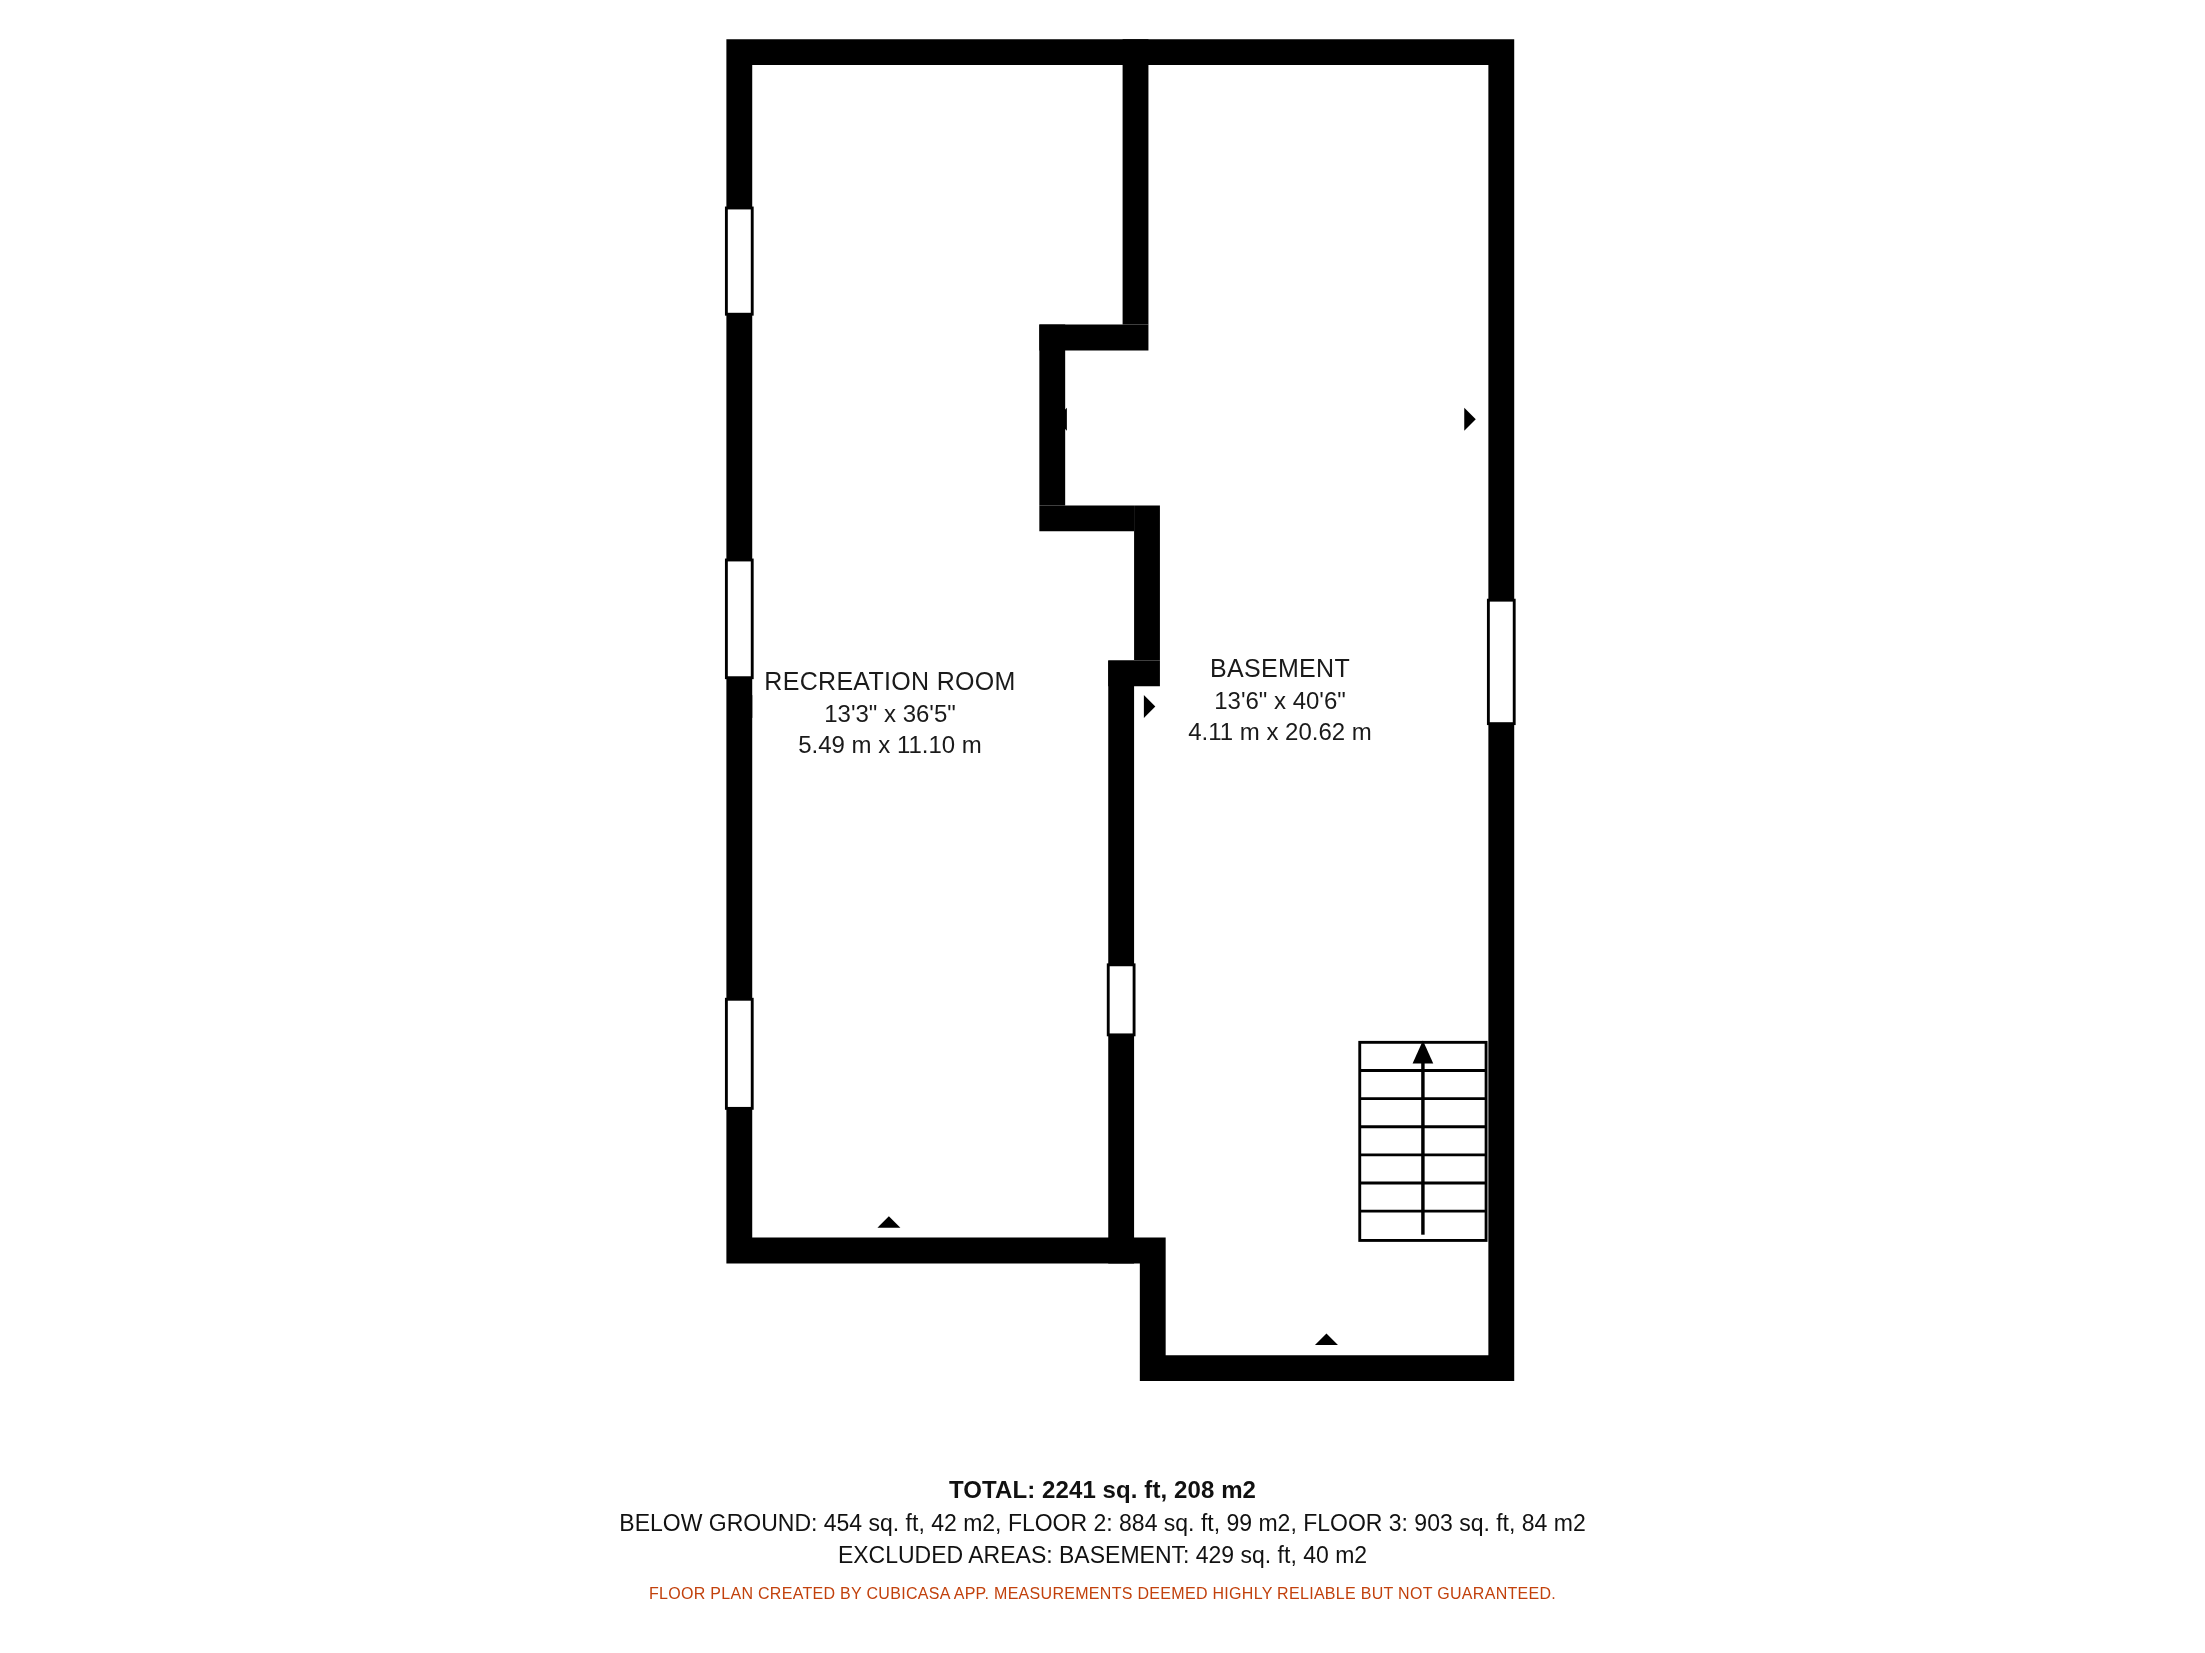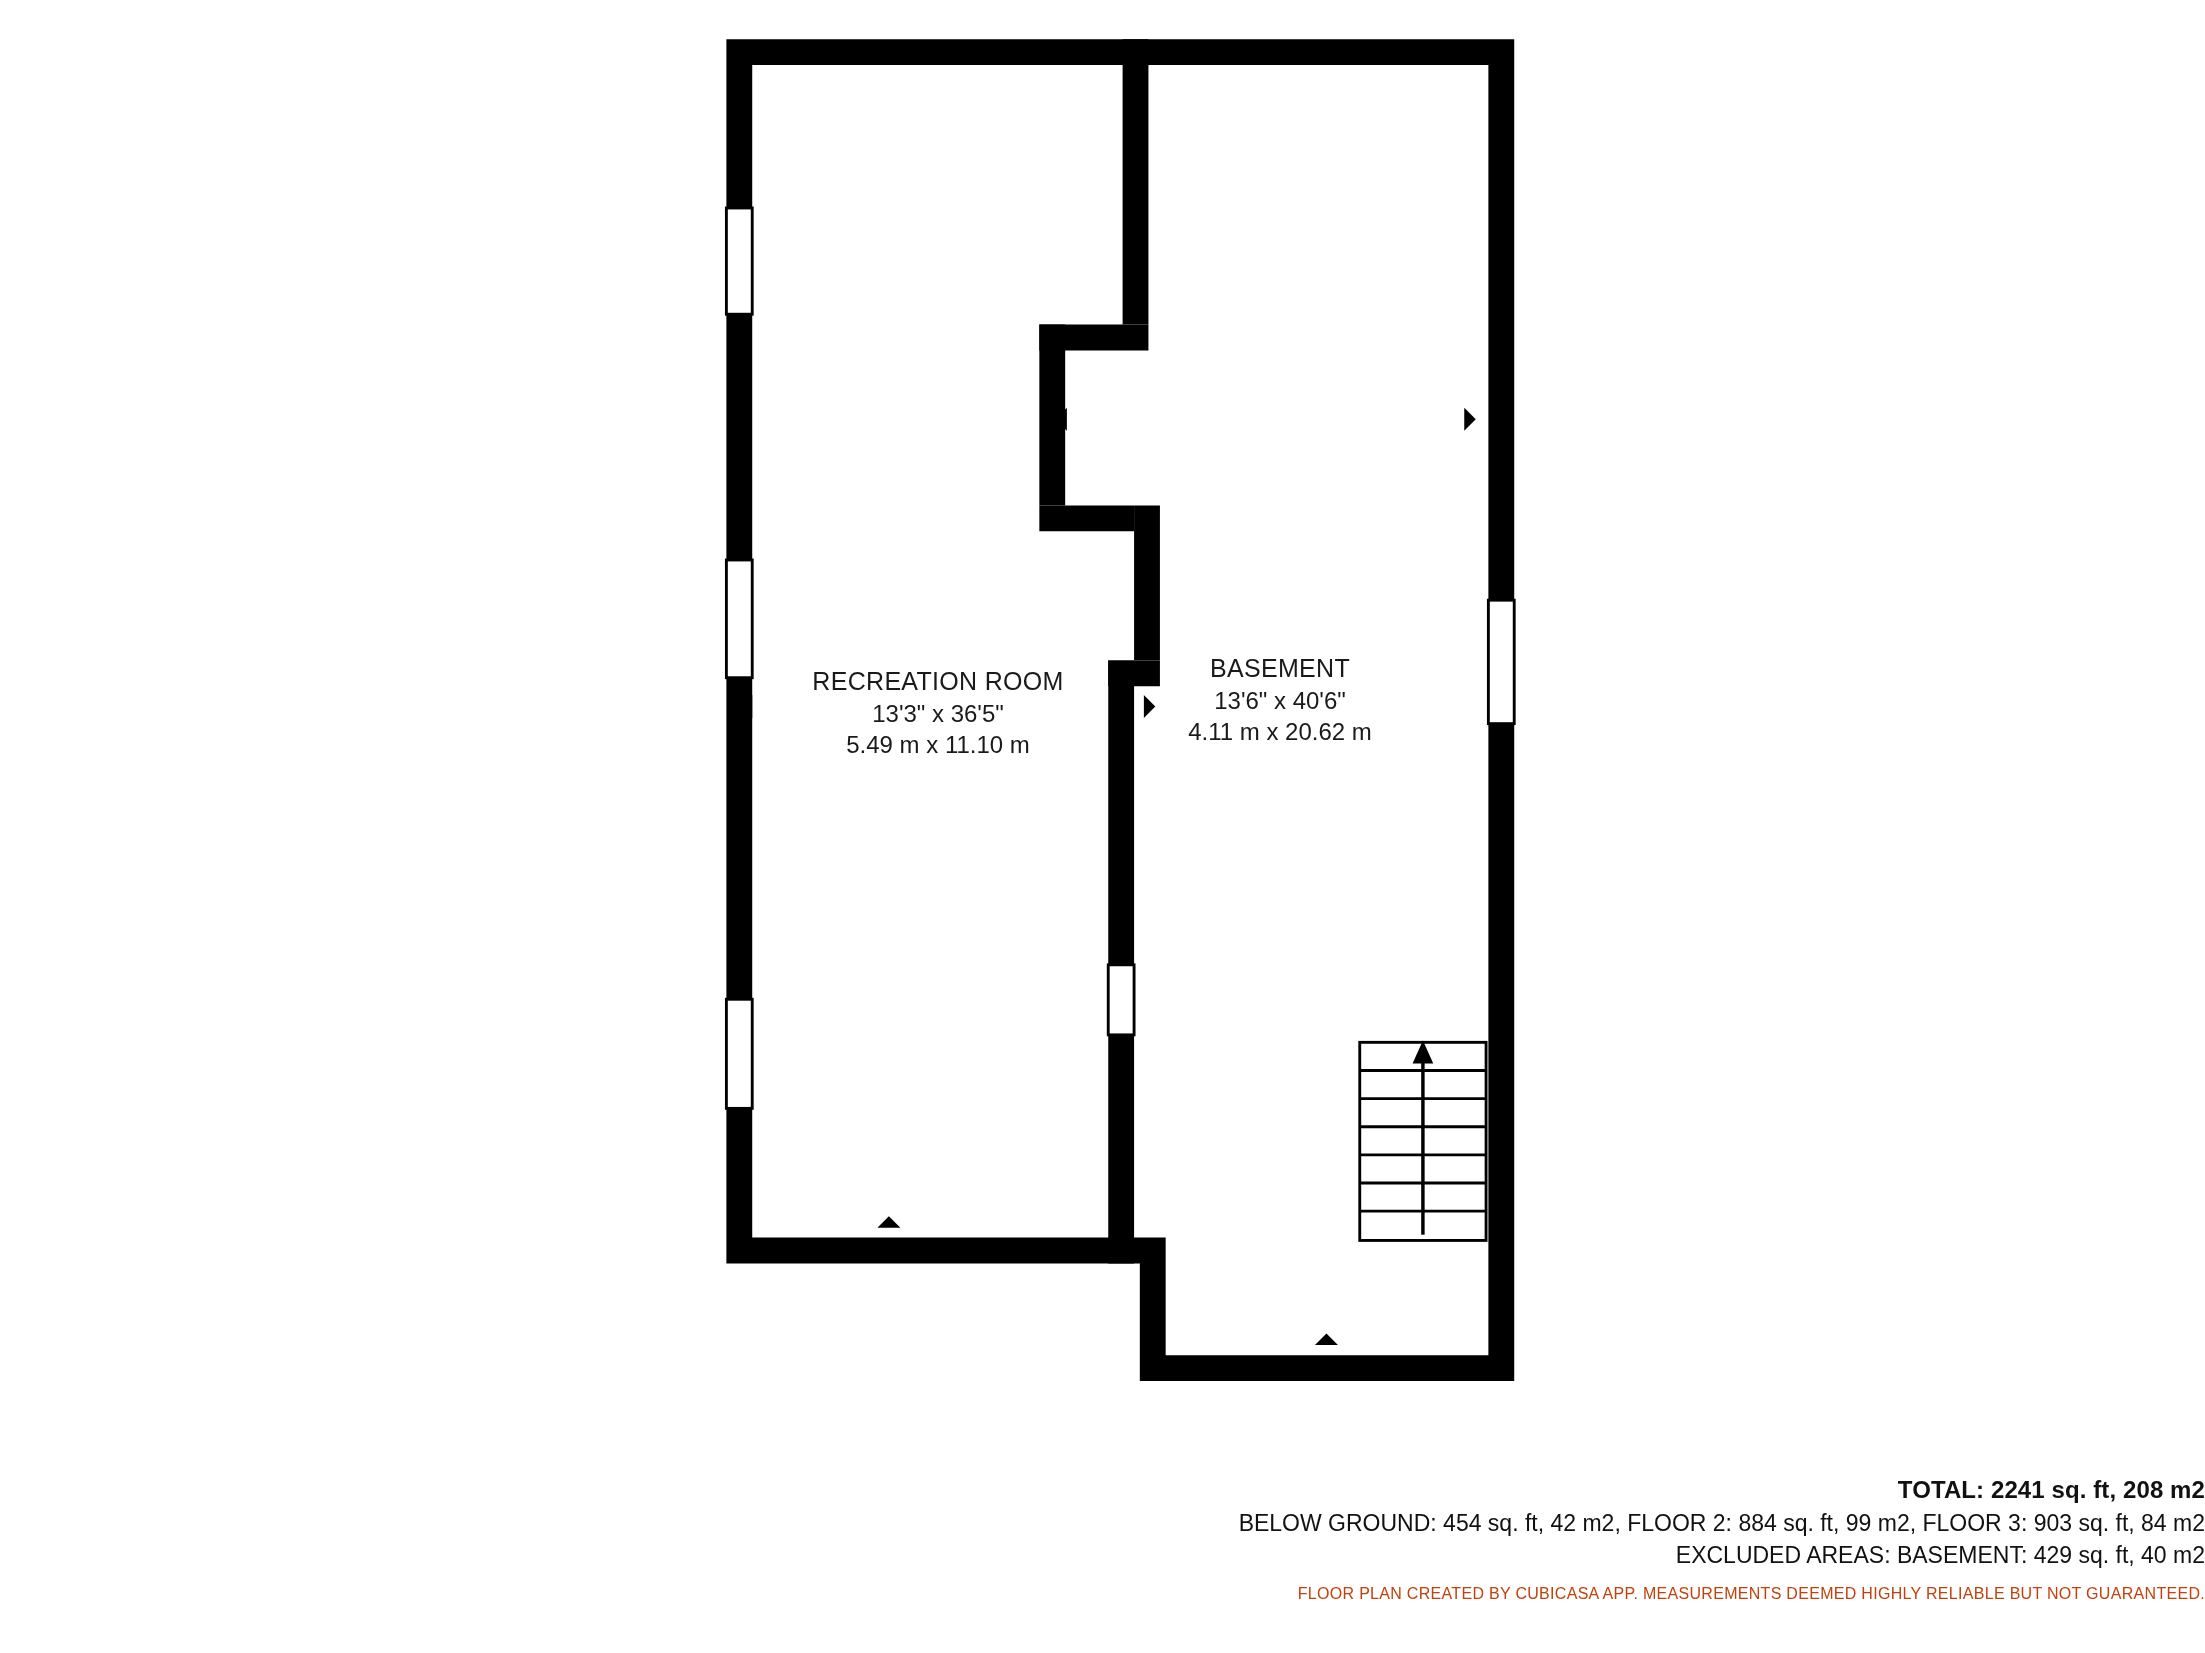--- a/index.html
+++ b/index.html
@@ -33,21 +33,21 @@
     font-size: 25px;
     letter-spacing: 0.3px;
   }
   .room-label .rdim {
     font-size: 24px;
   }
   .footer {
     position: absolute;
     left: 0;
     width: 2205px;
-    text-align: right;
+    text-align: center;
     color: #111111;
   }
   .footer .total {
     font-size: 24px;
     font-weight: bold;
     letter-spacing: 0.1px;
   }
   .footer .line {
     font-size: 23px;
     margin-top: 5.7px;
@@ -191,21 +191,21 @@
       <polygon points="1838,730 1858,710 1858,750" fill="#000000"></polygon>
 
       <polygon points="2570,730 2550,710 2550,750" fill="#000000"></polygon>
 
       <polygon points="1548,2118 1528,2138 1568,2138" fill="#000000"></polygon>
 
       <polygon points="2310,2322 2290,2342 2330,2342" fill="#000000"></polygon>
     </g>
   </svg>
 
-  <div class="room-label" style="left: 760px; top: 665px; width: 356px;">
+  <div class="room-label" style="left: 712px; top: 665px; width: 356px;">
     <div class="rname">RECREATION ROOM</div>
     <div class="rdim">13'3" x 36'5"</div>
     <div class="rdim">5.49 m x 11.10 m</div>
   </div>
 
   <div class="room-label" style="left: 1116px; top: 652px; width: 328px;">
     <div class="rname">BASEMENT</div>
     <div class="rdim">13'6" x 40'6"</div>
     <div class="rdim">4.11 m x 20.62 m</div>
   </div>

